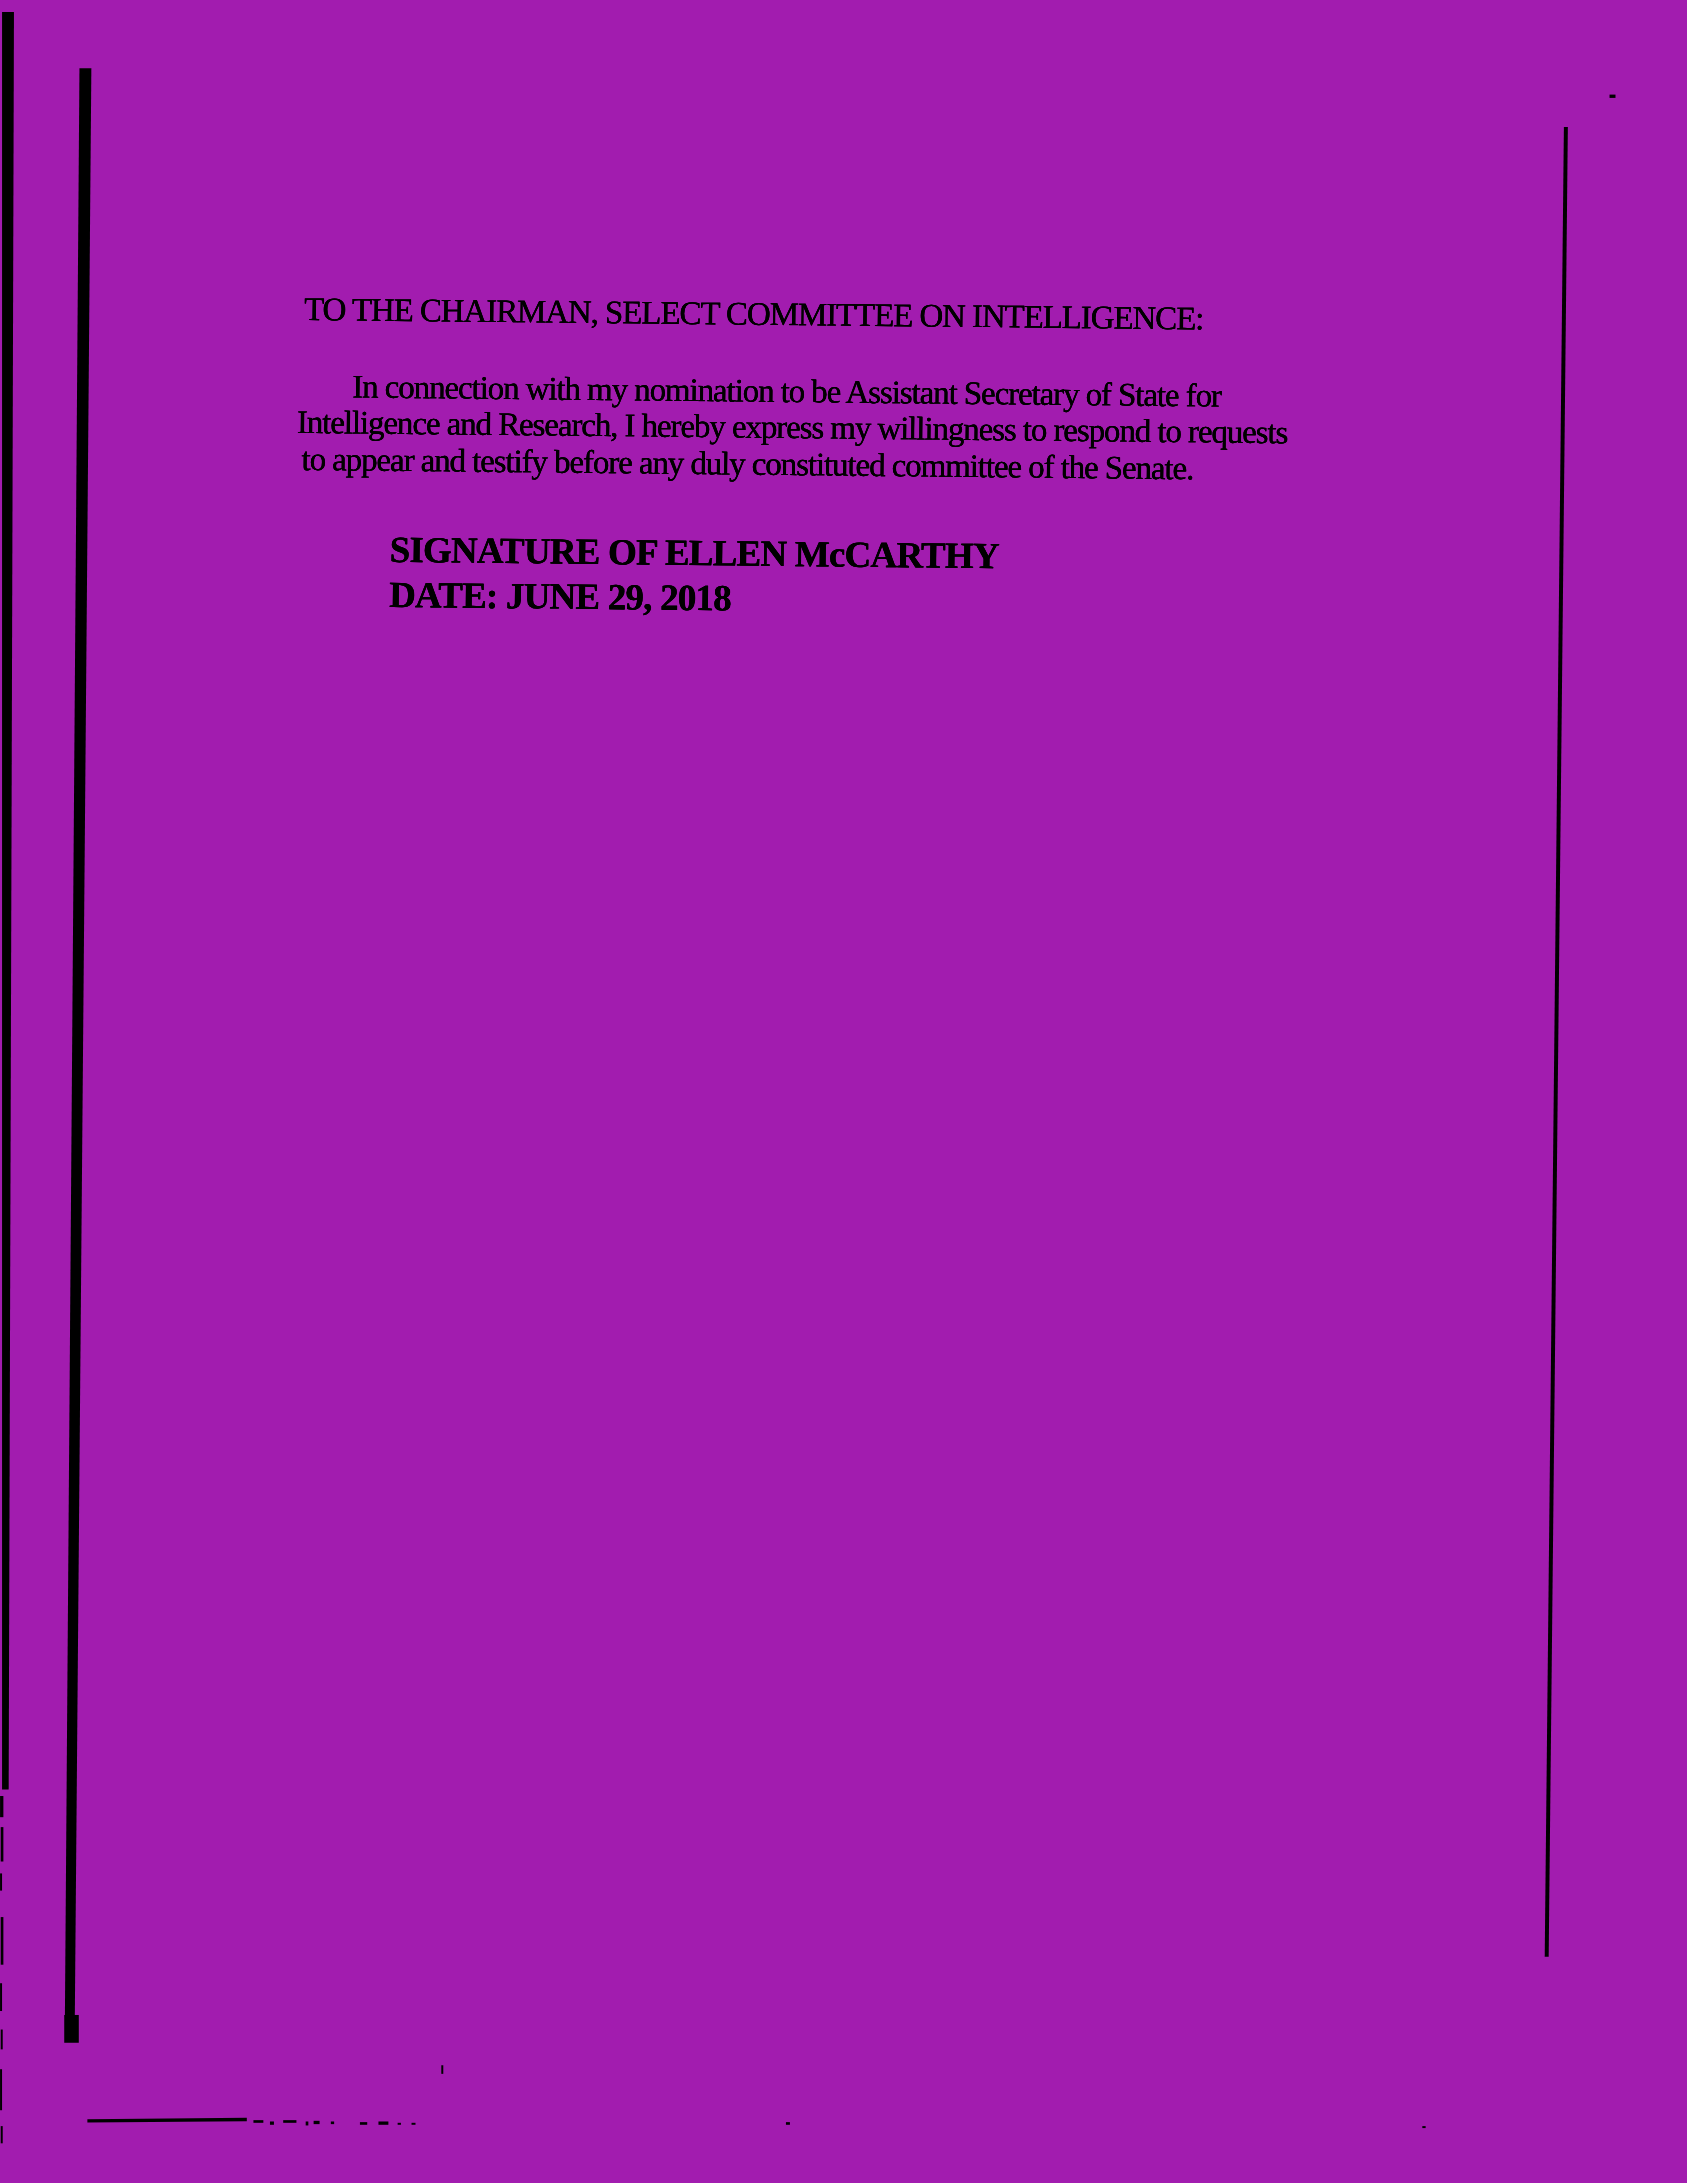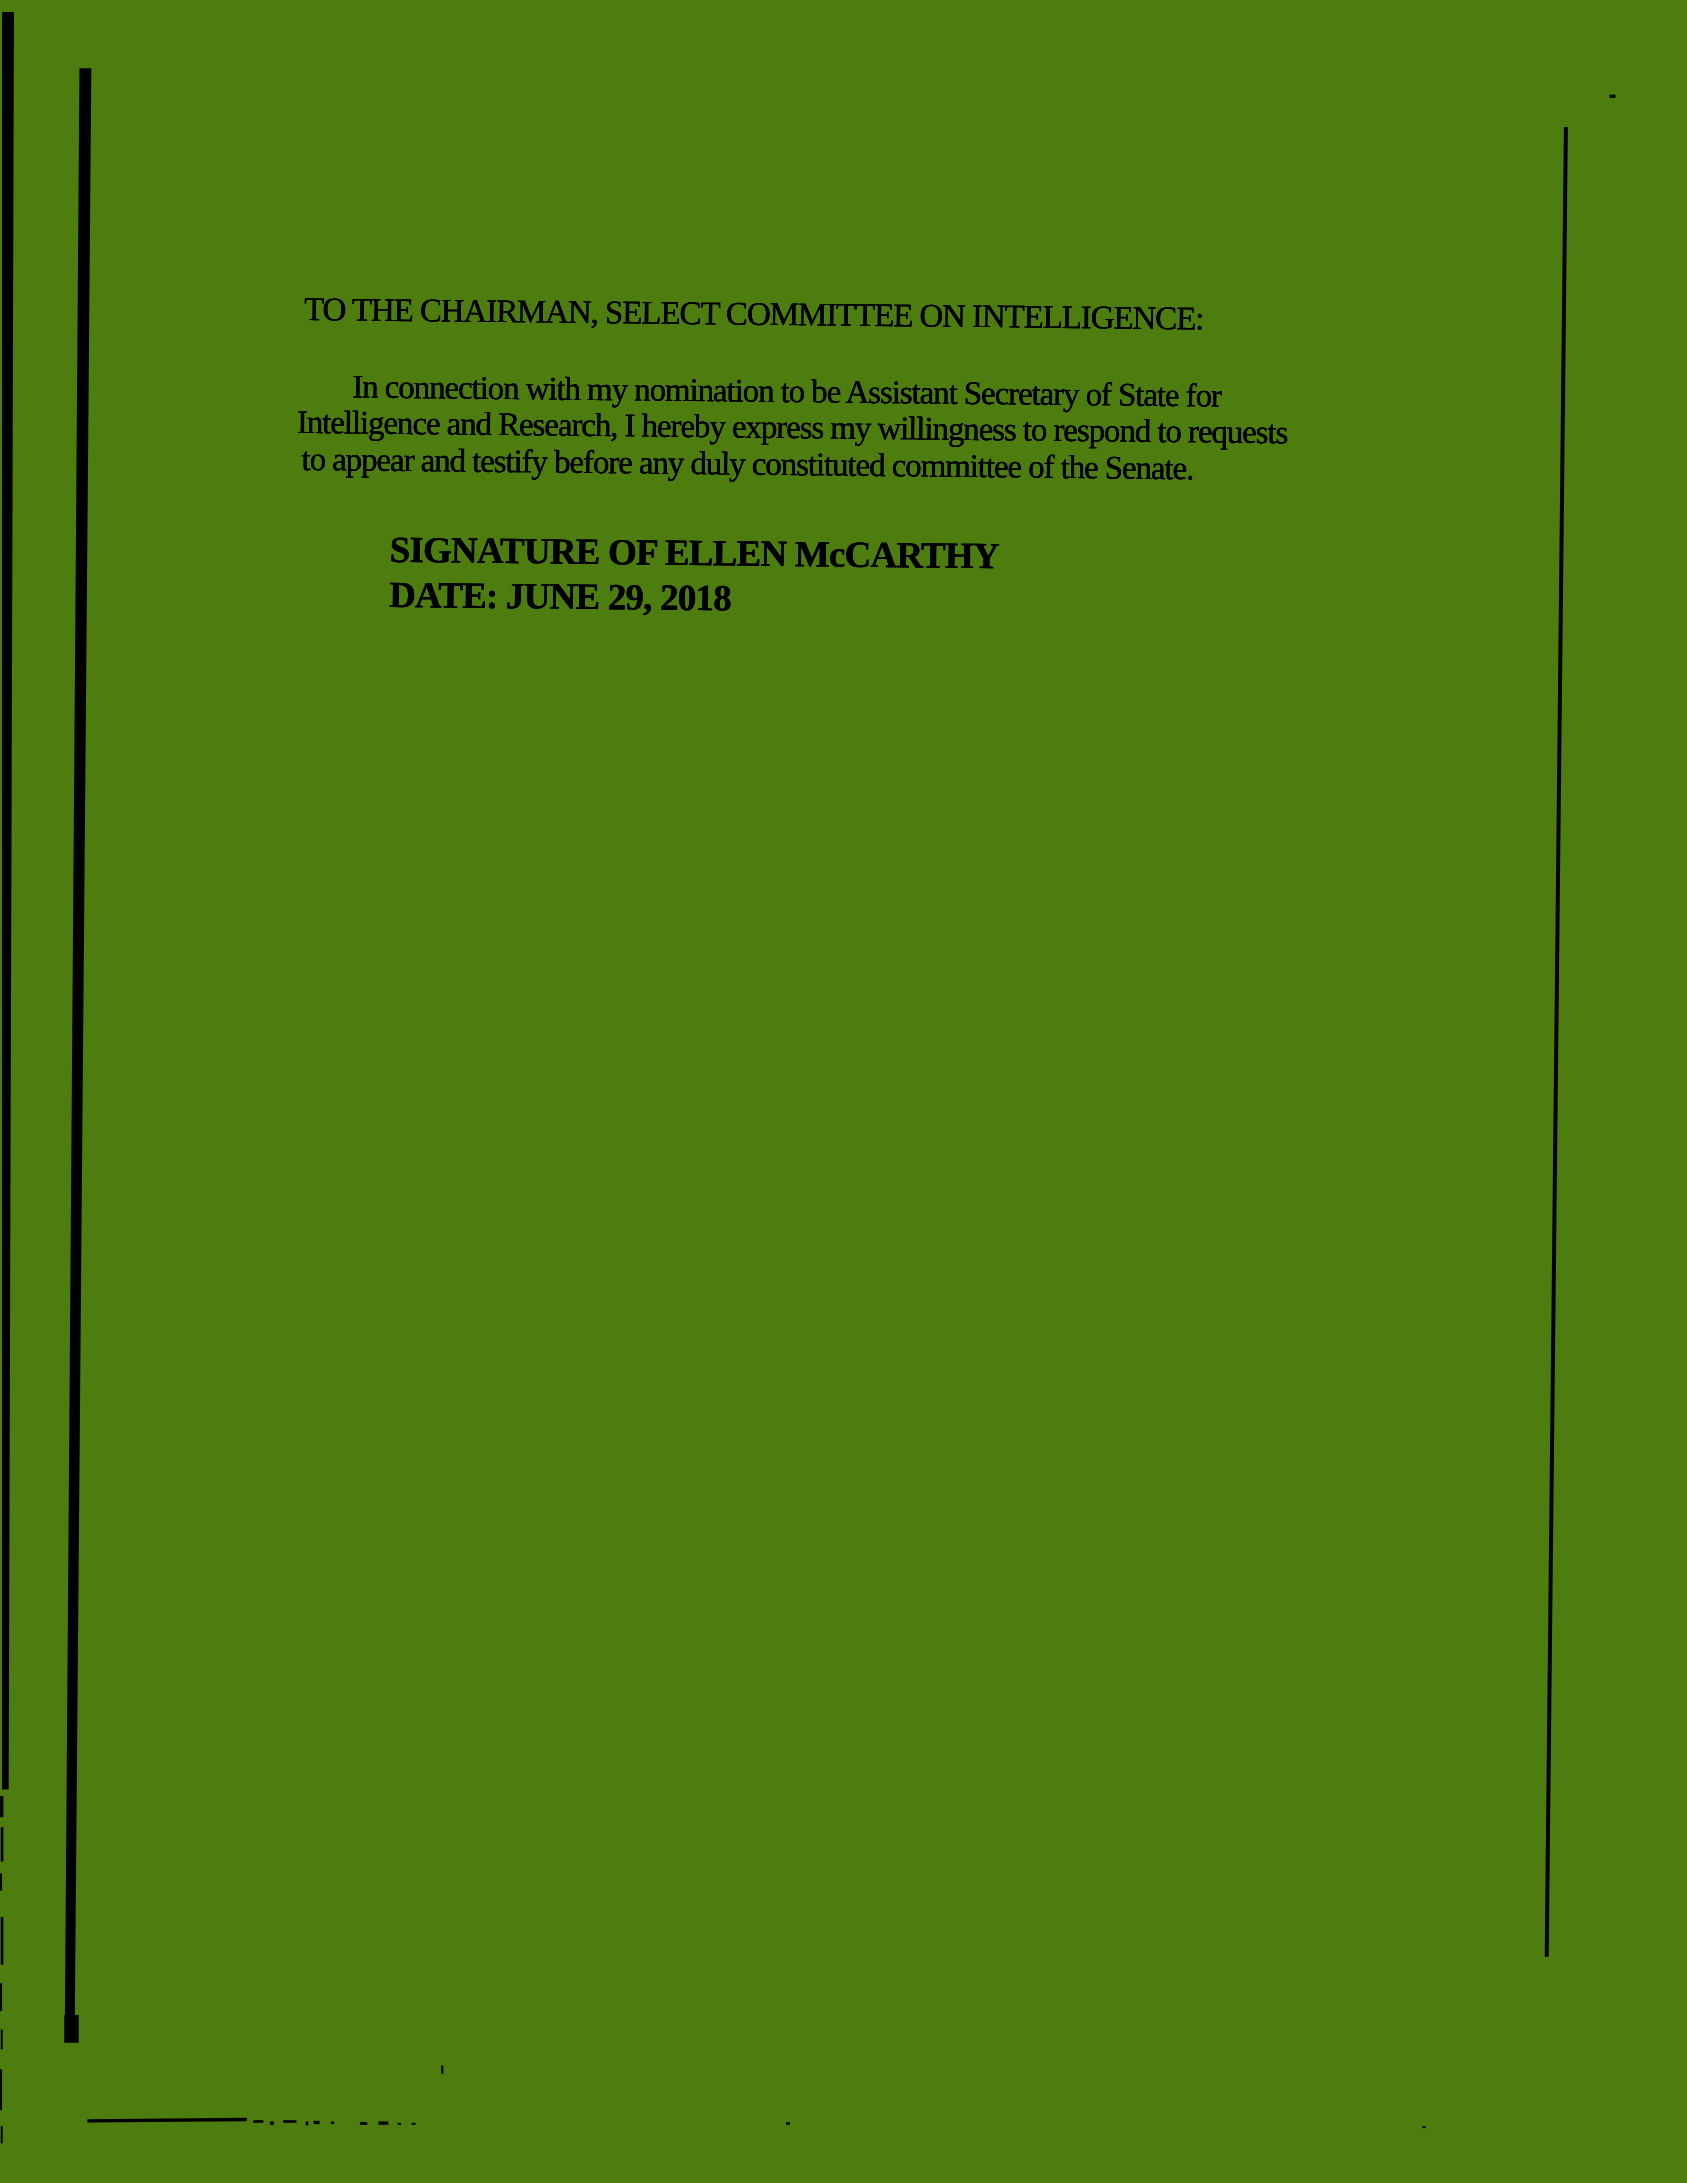--- a/index.html
+++ b/index.html
@@ -4,21 +4,21 @@
 <style>
   html, body {
     margin: 0;
     padding: 0;
     background: #ffffff;
   }
   .page {
     position: relative;
     width: 1687px;
     height: 2183px;
-    background: #4d7c0f;
+    background: #a21caf;
     overflow: hidden;
     font-family: "Liberation Serif", "DejaVu Serif", serif;
     color: #000000;
   }
   
   .content {
     position: absolute;
     left: 0; top: 0; width: 100%; height: 100%;
     transform: rotate(0.6deg);
     transform-origin: 304px 311px;

